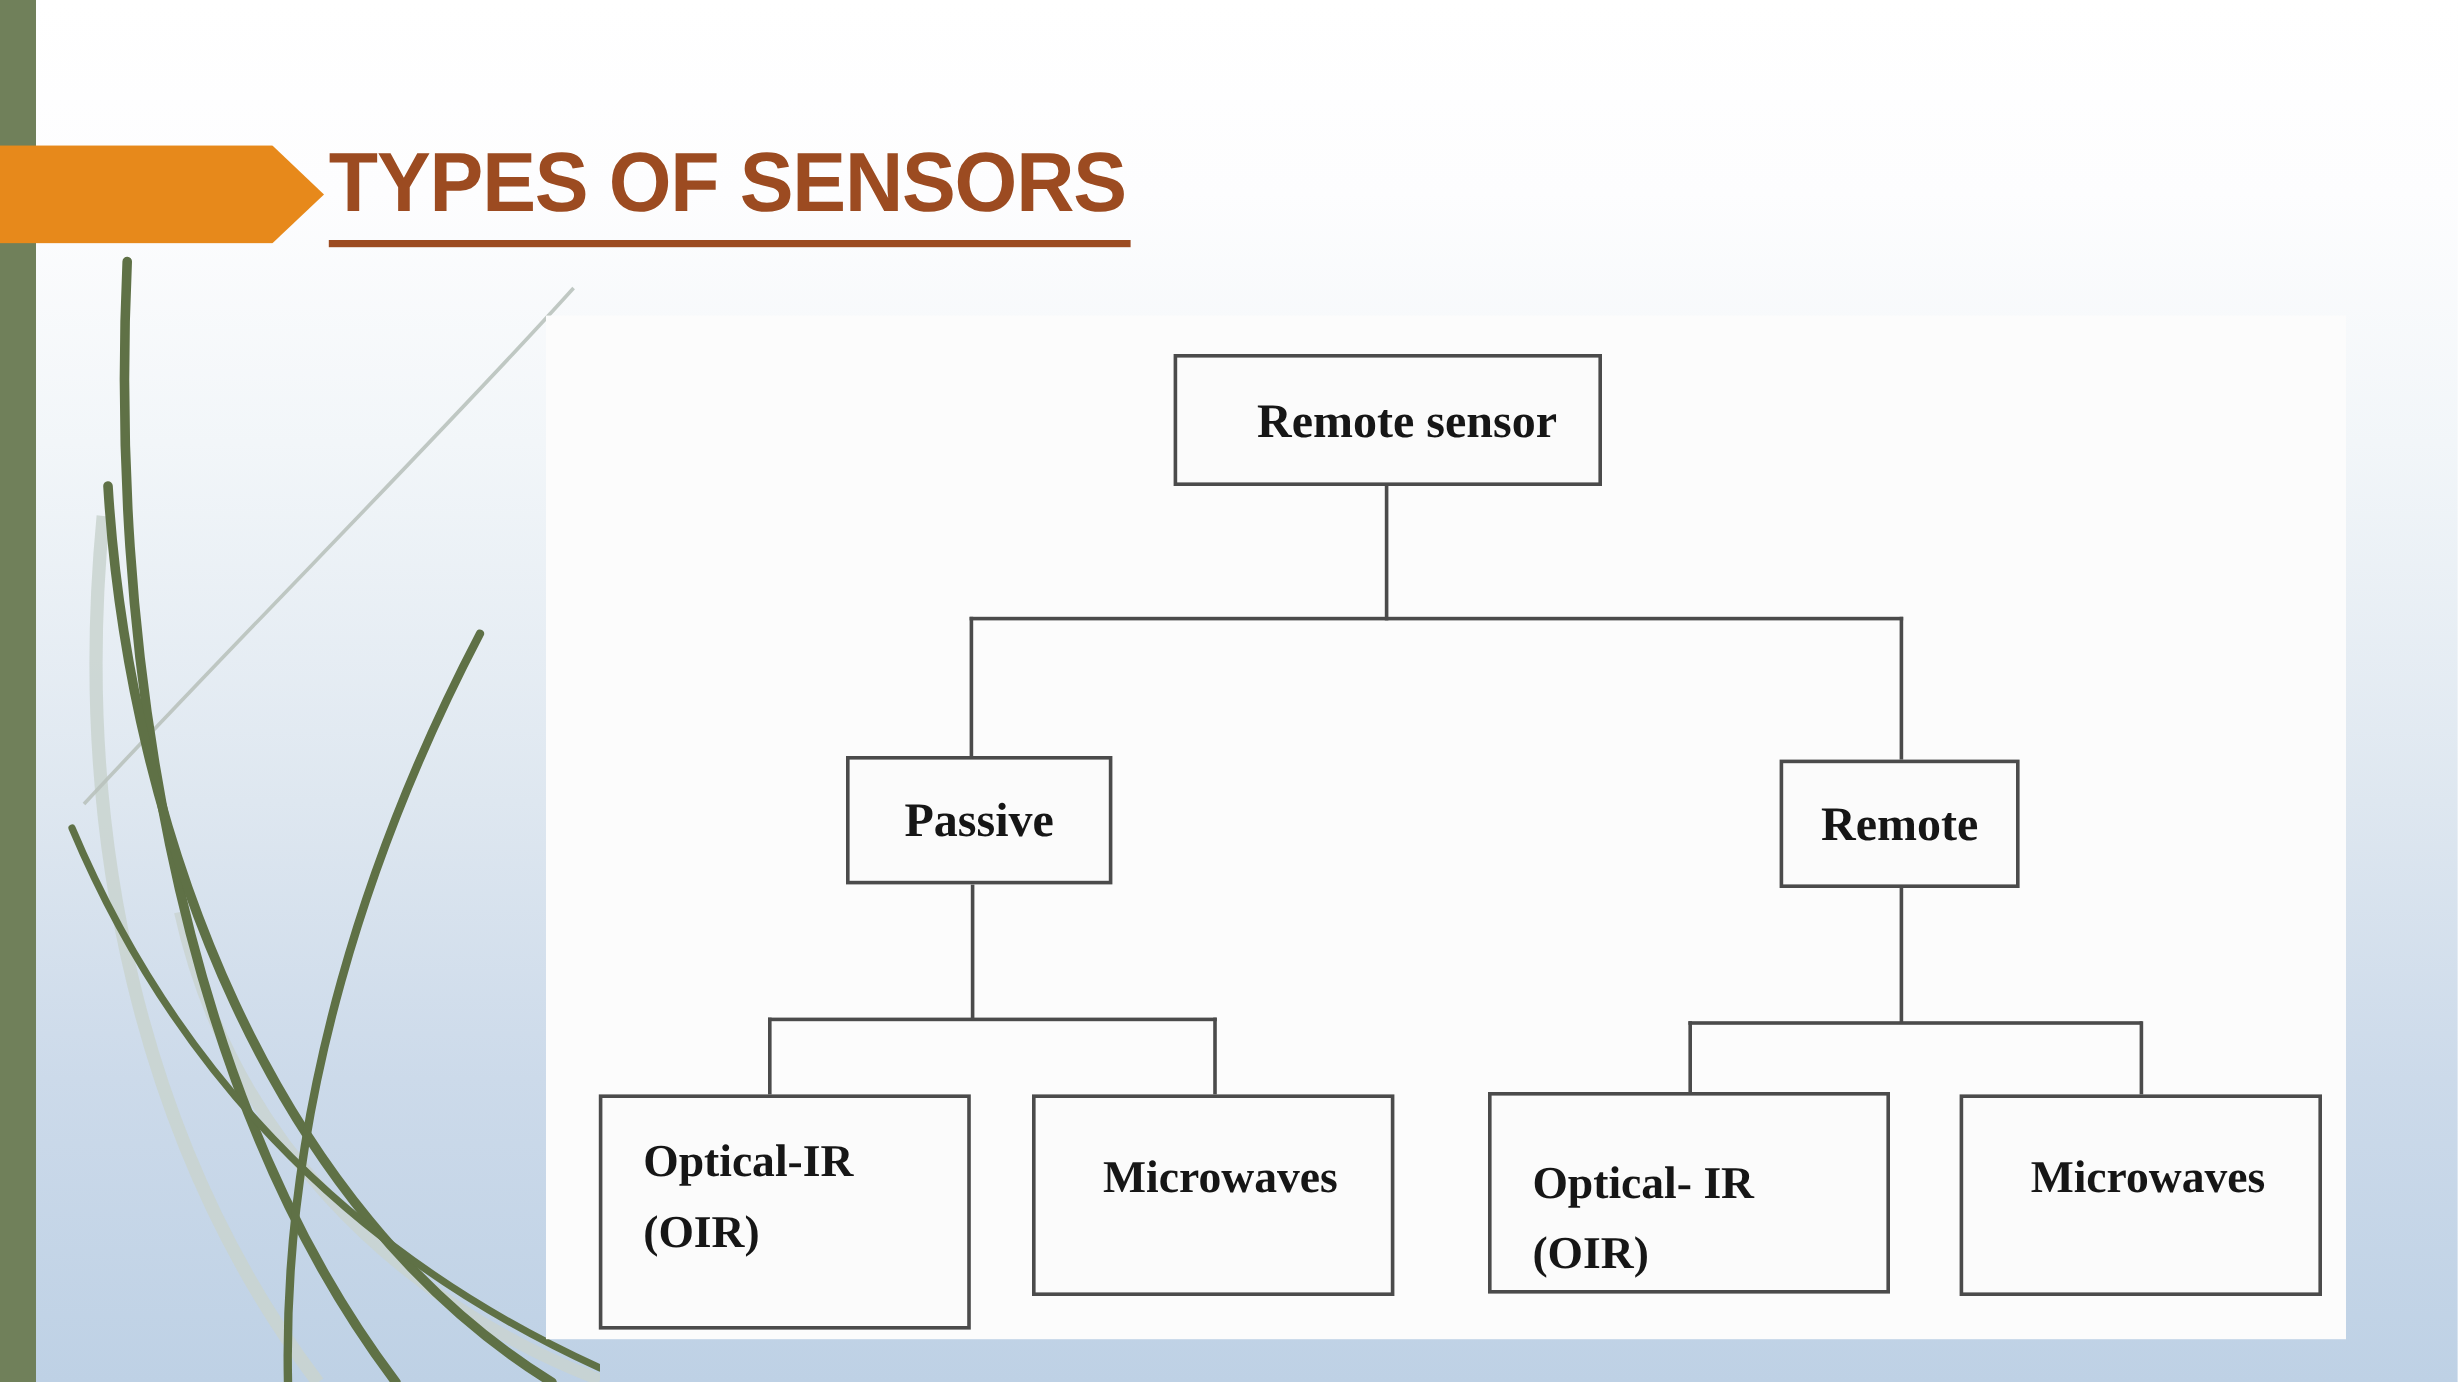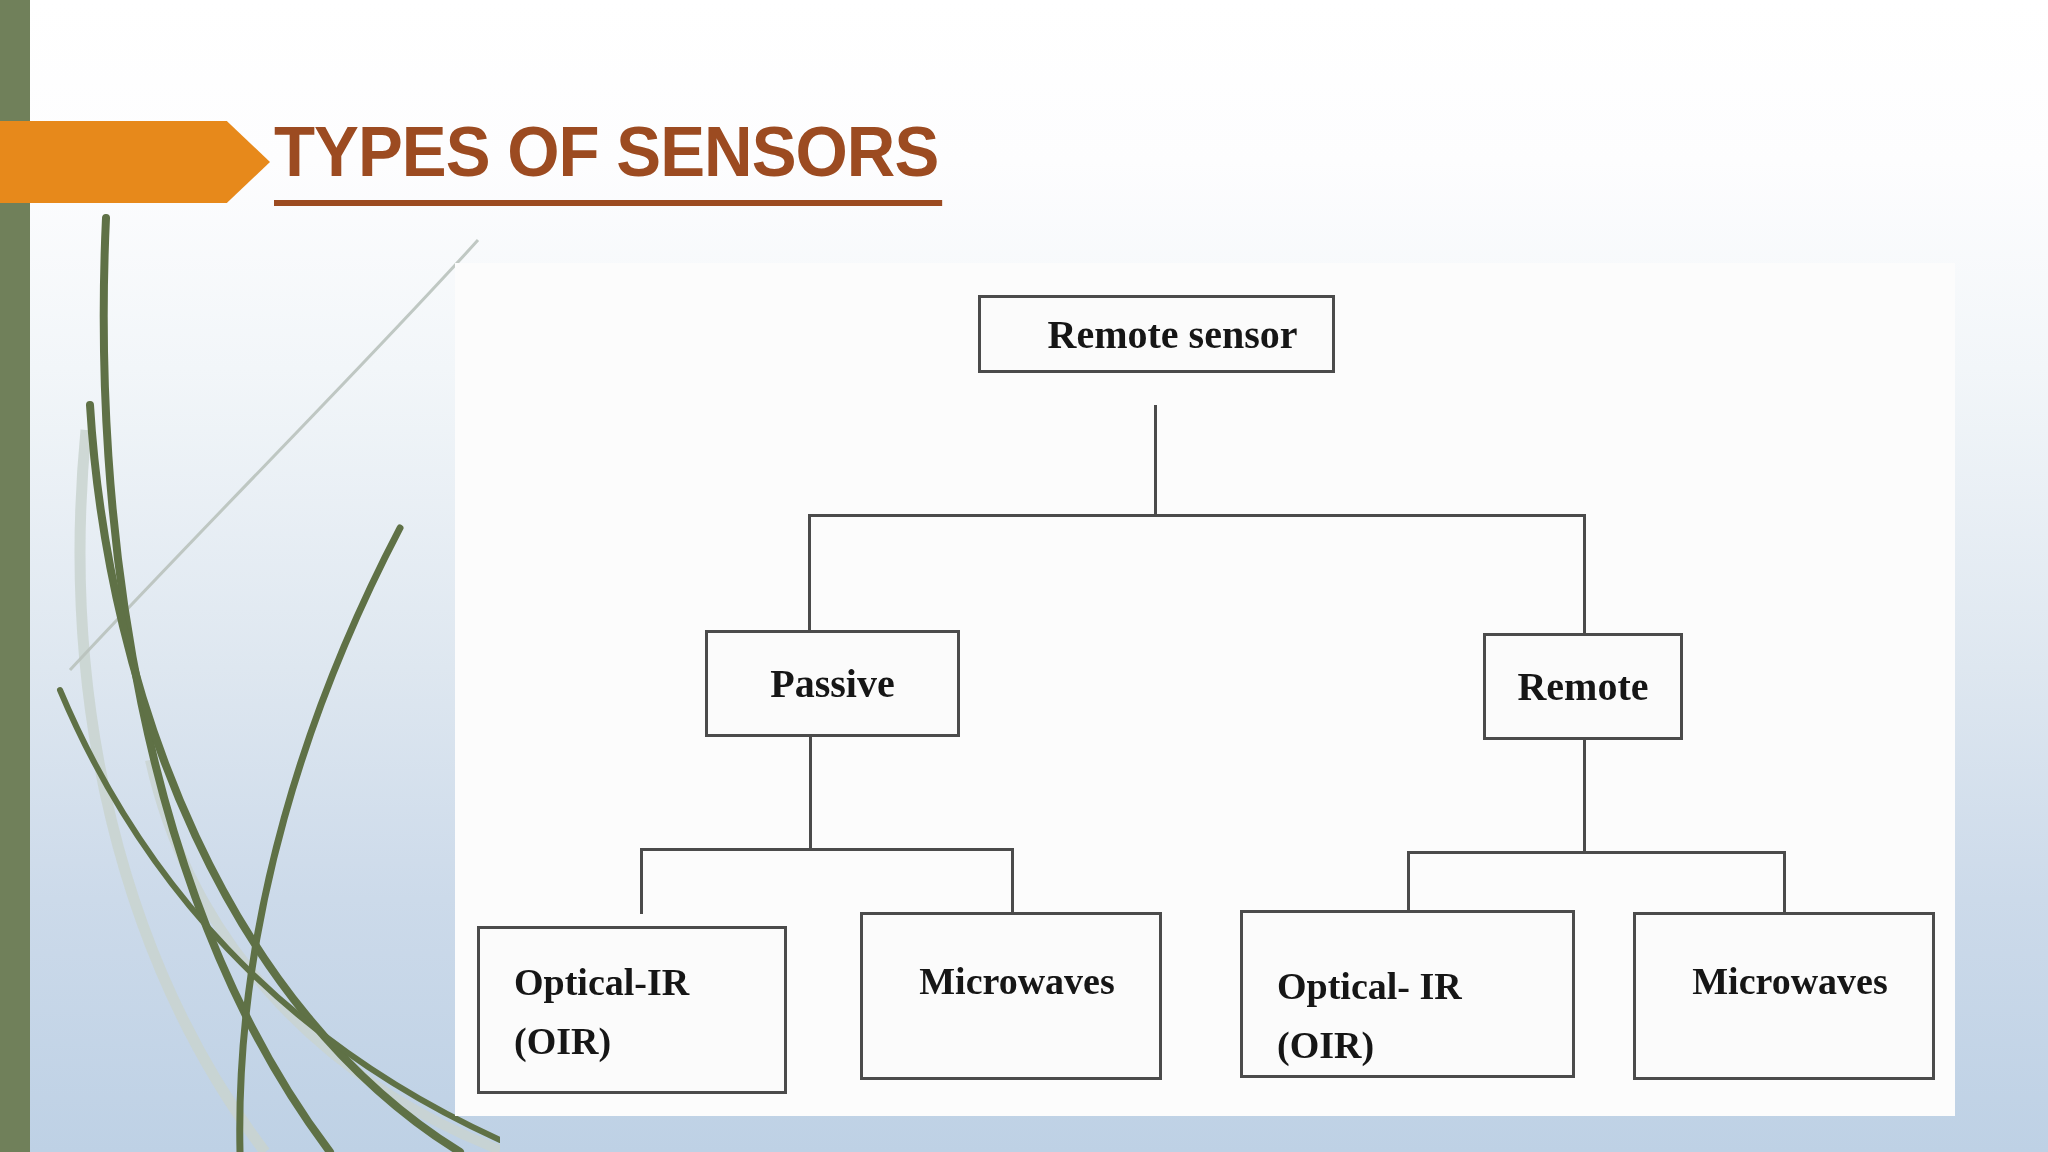--- a/index.html
+++ b/index.html
@@ -85,33 +85,33 @@
   <div class="conn v" style="left:1128px;top:251px;height:121px;"></div>
   <div class="conn v" style="left:354px;top:474px;height:113px;"></div>
   <div class="conn h" style="left:185px;top:585px;width:374px;"></div>
   <div class="conn v" style="left:185px;top:585px;height:66px;"></div>
   <div class="conn v" style="left:556px;top:585px;height:66px;"></div>
   <div class="conn v" style="left:1128px;top:477px;height:113px;"></div>
   <div class="conn h" style="left:952px;top:588px;width:378px;"></div>
   <div class="conn v" style="left:952px;top:588px;height:61px;"></div>
   <div class="conn v" style="left:1328px;top:588px;height:63px;"></div>
 
-  <div class="node" style="left:523px;top:32px;width:357px;height:78px;padding-left:32px;">
+  <div class="node" style="left:523px;top:32px;width:357px;height:110px;padding-left:32px;">
     <span>Remote sensor</span>
   </div>
 
-  <div class="node" style="left:250px;top:367px;width:255px;height:107px;">
+  <div class="node" style="left:250px;top:367px;width:222px;height:107px;">
     <span>Passive</span>
   </div>
 
   <div class="node" style="left:1028px;top:370px;width:200px;height:107px;">
     <span>Remote</span>
   </div>
 
-  <div class="node leaf leaf-oir" style="left:22px;top:649px;width:310px;height:168px;margin-top:14px;">
+  <div class="node leaf leaf-oir" style="left:44px;top:649px;width:310px;height:196px;">
     <span>Optical-IR</span>
     <span>(OIR)</span>
   </div>
 
   <div class="node leaf" style="left:405px;top:649px;width:302px;height:168px;padding-bottom:30px;">
     <span>Microwaves</span>
   </div>
 
   <div class="node leaf leaf-oir" style="left:785px;top:647px;width:335px;height:168px;justify-content:flex-end;">
     <span>Optical- IR</span>

